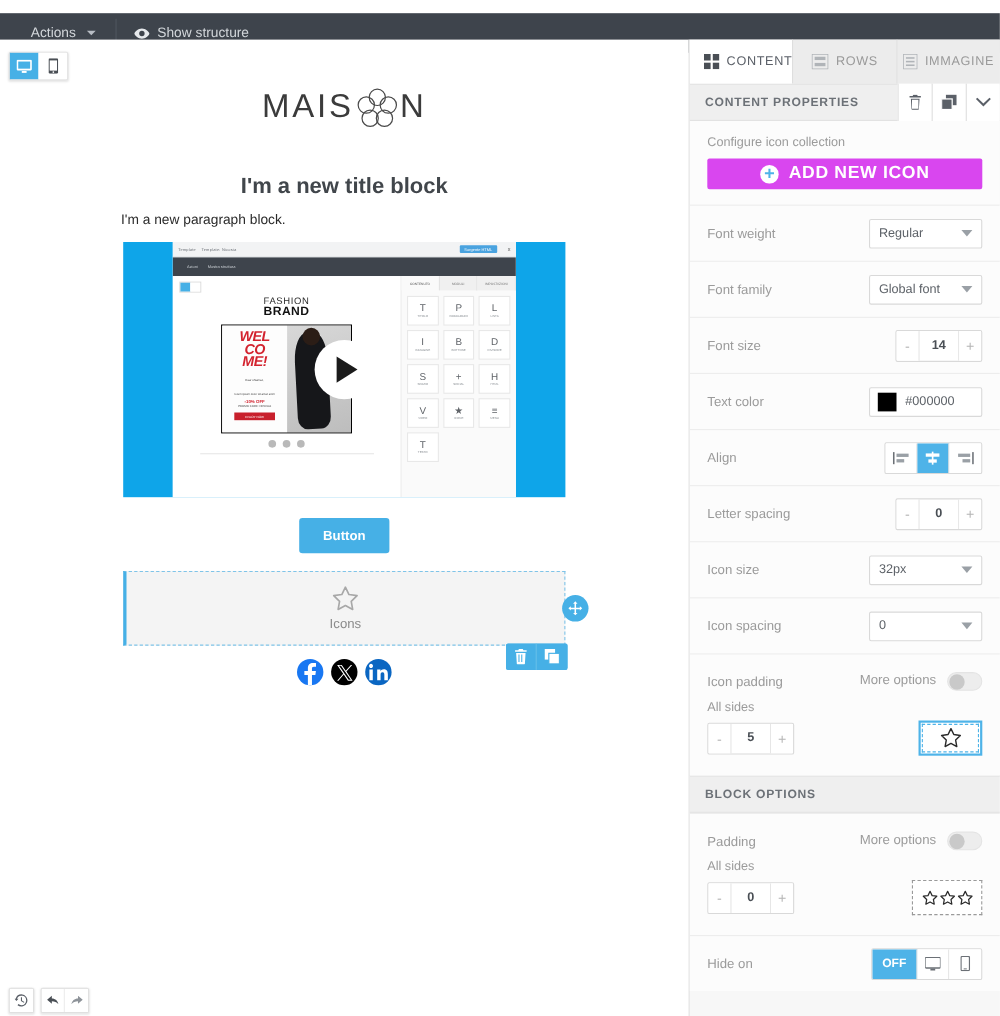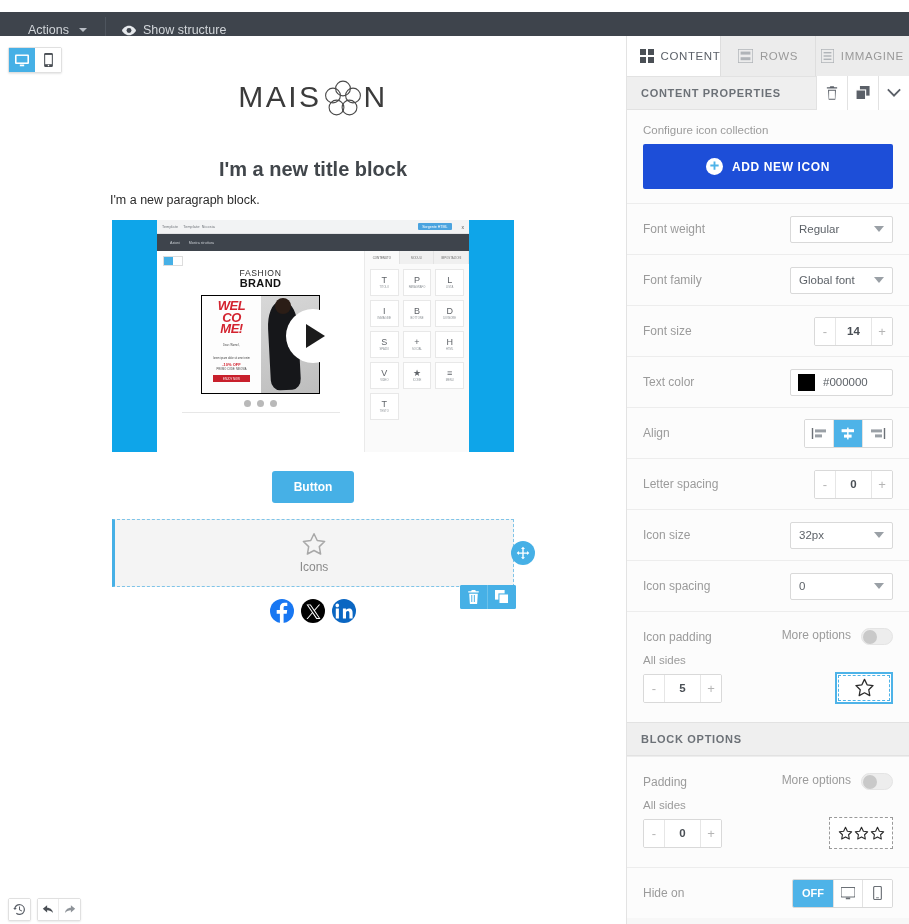--- a/index.html
+++ b/index.html
@@ -158,22 +158,22 @@
     height: 34px; display:flex; align-items:center; background:#efefef;
     border-bottom:1px solid #e2e2e2; border-top:1px solid #e2e2e2;
   }
   .section-head .sh-title { flex:1; padding-left: 14px; font-size: 11px; font-weight:bold; letter-spacing: .7px; color:#6c7177;}
   .sh-btn { width: 31px; height: 34px; display:flex; align-items:center; justify-content:center; border-left:1px solid #e2e2e2; background:#fff;}
 
   .panel-body { background:#fcfcfc; }
   .sub-label { font-size: 11.5px; color:#9b9b9b; padding: 14px 16px 8px 16px;}
   .add-btn-wrap { padding: 0 16px 14px 16px; }
   .add-btn {
-    width: 100%; height: 45px; background:#1d4ed8; border:none; border-radius:2px;
-    color:#fff; font-size: 12px; font-weight:bold; letter-spacing: .6px;
+    width: 100%; height: 28px; background:#d946ef; border:none; border-radius:2px;
+    color:#fff; font-size: 16px; font-weight:bold; letter-spacing: .6px;
     display:flex; align-items:center; justify-content:center; gap: 9px; cursor:pointer;
   }
 
   .row {
     display:flex; align-items:center; justify-content:space-between;
     padding: 0 16px; min-height: 51px; border-top: 1px solid #ededed; background:#fcfcfc;
   }
   .row-label { font-size: 12px; color:#9b9b9b; }
   .select {
     width: 103px; height: 27px; border:1px solid #d9d9d9; border-radius:2px; background:#fff;

